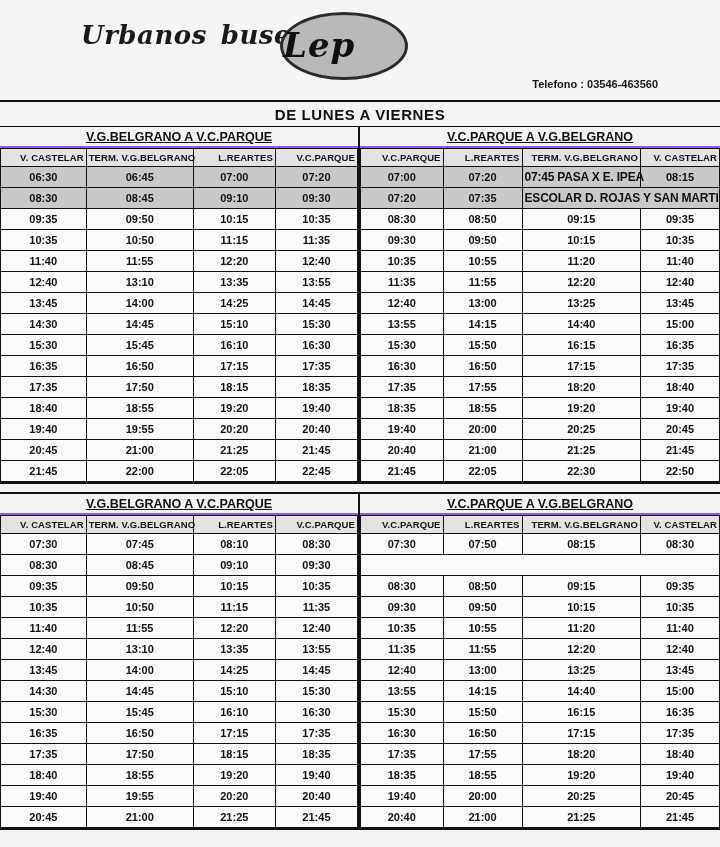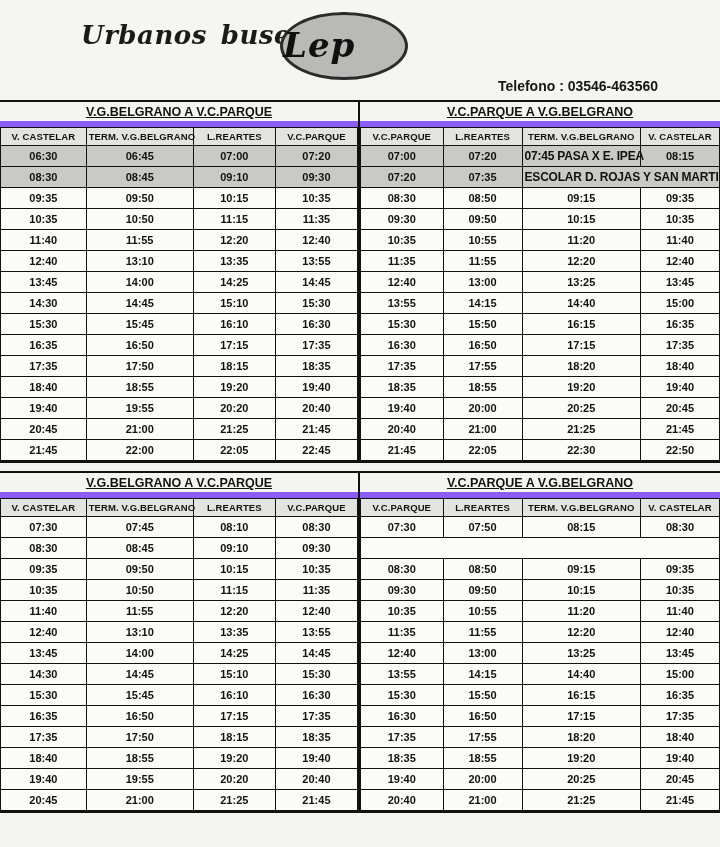--- a/index.html
+++ b/index.html
@@ -61,21 +61,21 @@
     font-weight: bold;
     font-size: 34px;
     color: #101010;
     letter-spacing: 1px;
     transform: translateY(-1px);
   }
   .phone {
     position: absolute;
     right: 62px;
     top: 78px;
-    font-size: 14px;
+    font-size: 11px;
     font-weight: bold;
     color: #151515;
     white-space: nowrap;
   }
 
   
   .sheet {
     border-top: 2px solid #111;
     border-bottom: 2px solid #111;
   }
@@ -97,38 +97,38 @@
     box-sizing: border-box;
   }
   .col.left { border-right: 2px solid #111; }
 
   .col-title {
     text-align: center;
     font-size: 12.5px;
     font-weight: bold;
     padding: 3px 0 2px 0;
     text-decoration: underline;
-    border-bottom: 6px solid #8b5cf6;
+    border-bottom: 2px solid #8b5cf6;
     background: #f4f4f2;
     white-space: nowrap;
   }
 
   table.sched {
     width: 100%;
     border-collapse: collapse;
     table-layout: fixed;
     font-size: 11px;
   }
   table.sched th {
     font-size: 9.5px;
     font-weight: bold;
     padding: 3px 2px;
     border: 1px solid #111;
     background: #e3e3e1;
-    text-align: center;
+    text-align: right;
     white-space: nowrap;
     letter-spacing: 0.1px;
   }
   table.sched td {
     padding: 3px 2px;
     border: 1px solid #111;
     text-align: center;
     font-weight: bold;
     font-size: 11px;
     height: 14px;
@@ -165,20 +165,21 @@
     </div>
     <div class="logo">
       <span class="logo-text">Lep</span>
     </div>
     <div class="phone">Telefono : 03546-463560</div>
   </div>
 
   <div class="sheet">
 
     <div>
+      <div class="band-title">DE LUNES A VIERNES</div>
       <div class="cols">
         <div class="col left">
           <div class="col-title">V.G.BELGRANO A V.C.PARQUE</div>
           <table class="sched">
             <colgroup>
                 <col style="width:24%">
                 <col style="width:30%">
                 <col style="width:23%">
                 <col style="width:23%">
               </colgroup>

